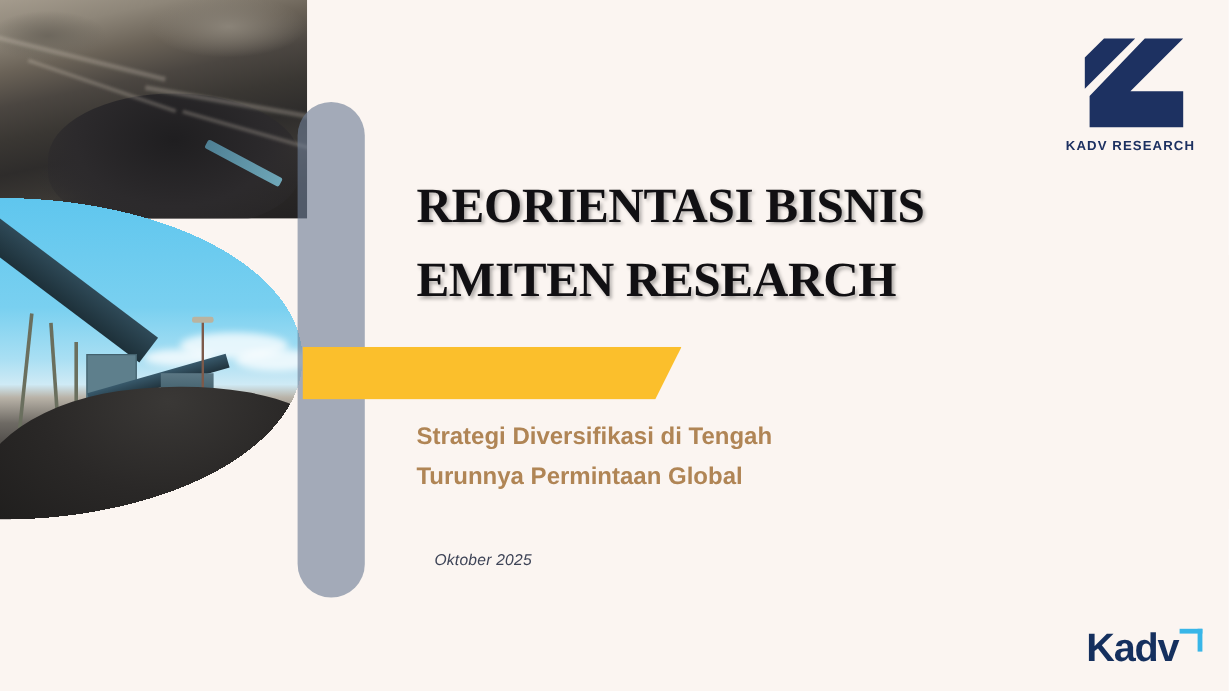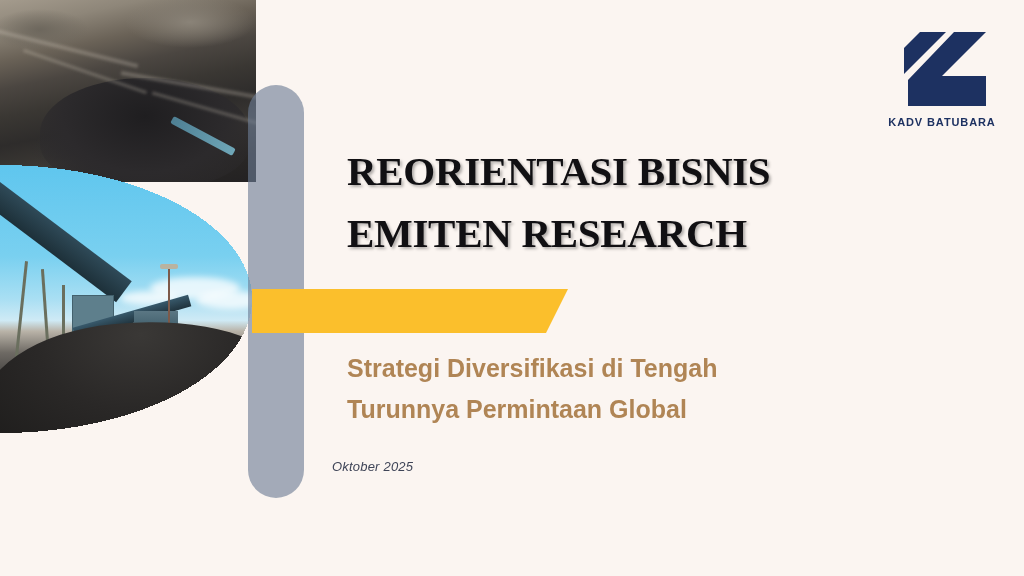--- a/index.html
+++ b/index.html
@@ -262,30 +262,30 @@
     color: #111013;
     text-shadow: 2px 2px 3px rgba(0,0,0,0.30);
   }
   .title .line { display: block; white-space: nowrap; font-family: Liberation Serif, serif; }
 
   .subtitle {
     position: absolute;
     left: 347px;
     top: 348px;
     width: 540px;
-    font-size: 25px;
+    font-size: 20px;
     font-weight: bold;
     line-height: 1.65;
     color: #b08555;
   }
   .subtitle .line { display: block; white-space: nowrap; }
 
   .date {
     position: absolute;
-    left: 332px;
+    left: 362px;
     top: 459px;
     font-size: 13px;
     font-style: italic;
     color: #3e4457;
     letter-spacing: 0.2px;
   }
 
   
   .research-logo {
     position: absolute;
@@ -389,17 +389,21 @@
 
   <div class="date">Oktober 2025</div>
 
   <div class="research-logo">
     <svg class="research-mark" viewBox="0 0 104 84">
       <polygon points="30,4 56,4 14,46 14,20" fill="#1d3161"></polygon>
       <polygon points="64,4 96,4 52,48 96,48 96,78 18,78 18,52" fill="#1d3161"></polygon>
       <polygon points="8,58 34,58 8,84 8,58" fill="#1d3161" opacity="0"></polygon>
       <polygon points="4,50 28,50 4,78" fill="#1d3161" opacity="0"></polygon>
     </svg>
-    <div class="research-name">KADV BATUBARA</div>
-  </div>
-
+    <div class="research-name">KADV RESEARCH</div>
+  </div>
+
+  <div class="kadv-wordmark">
+    <span class="kadv-text">Kadv</span>
+    <span class="kadv-accent"></span>
+  </div>
 
 </div>
 
 </body></html>

